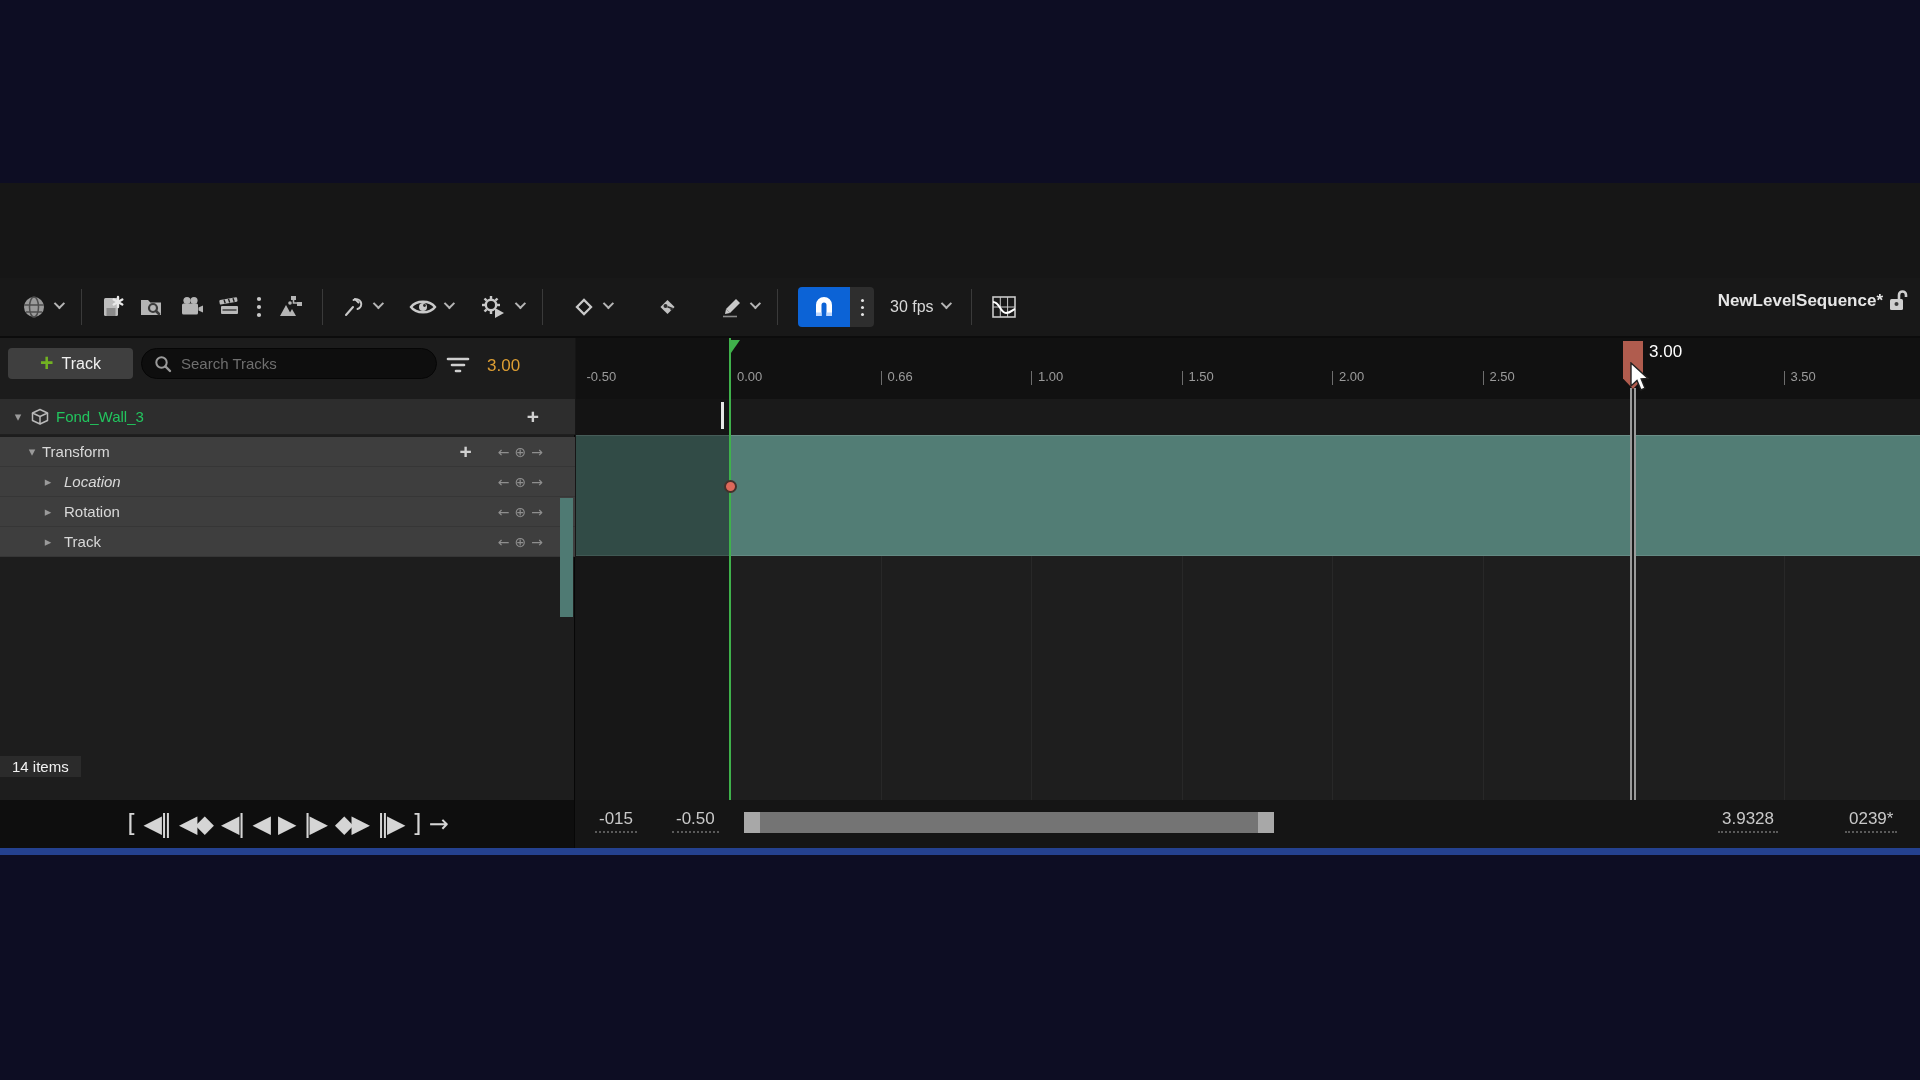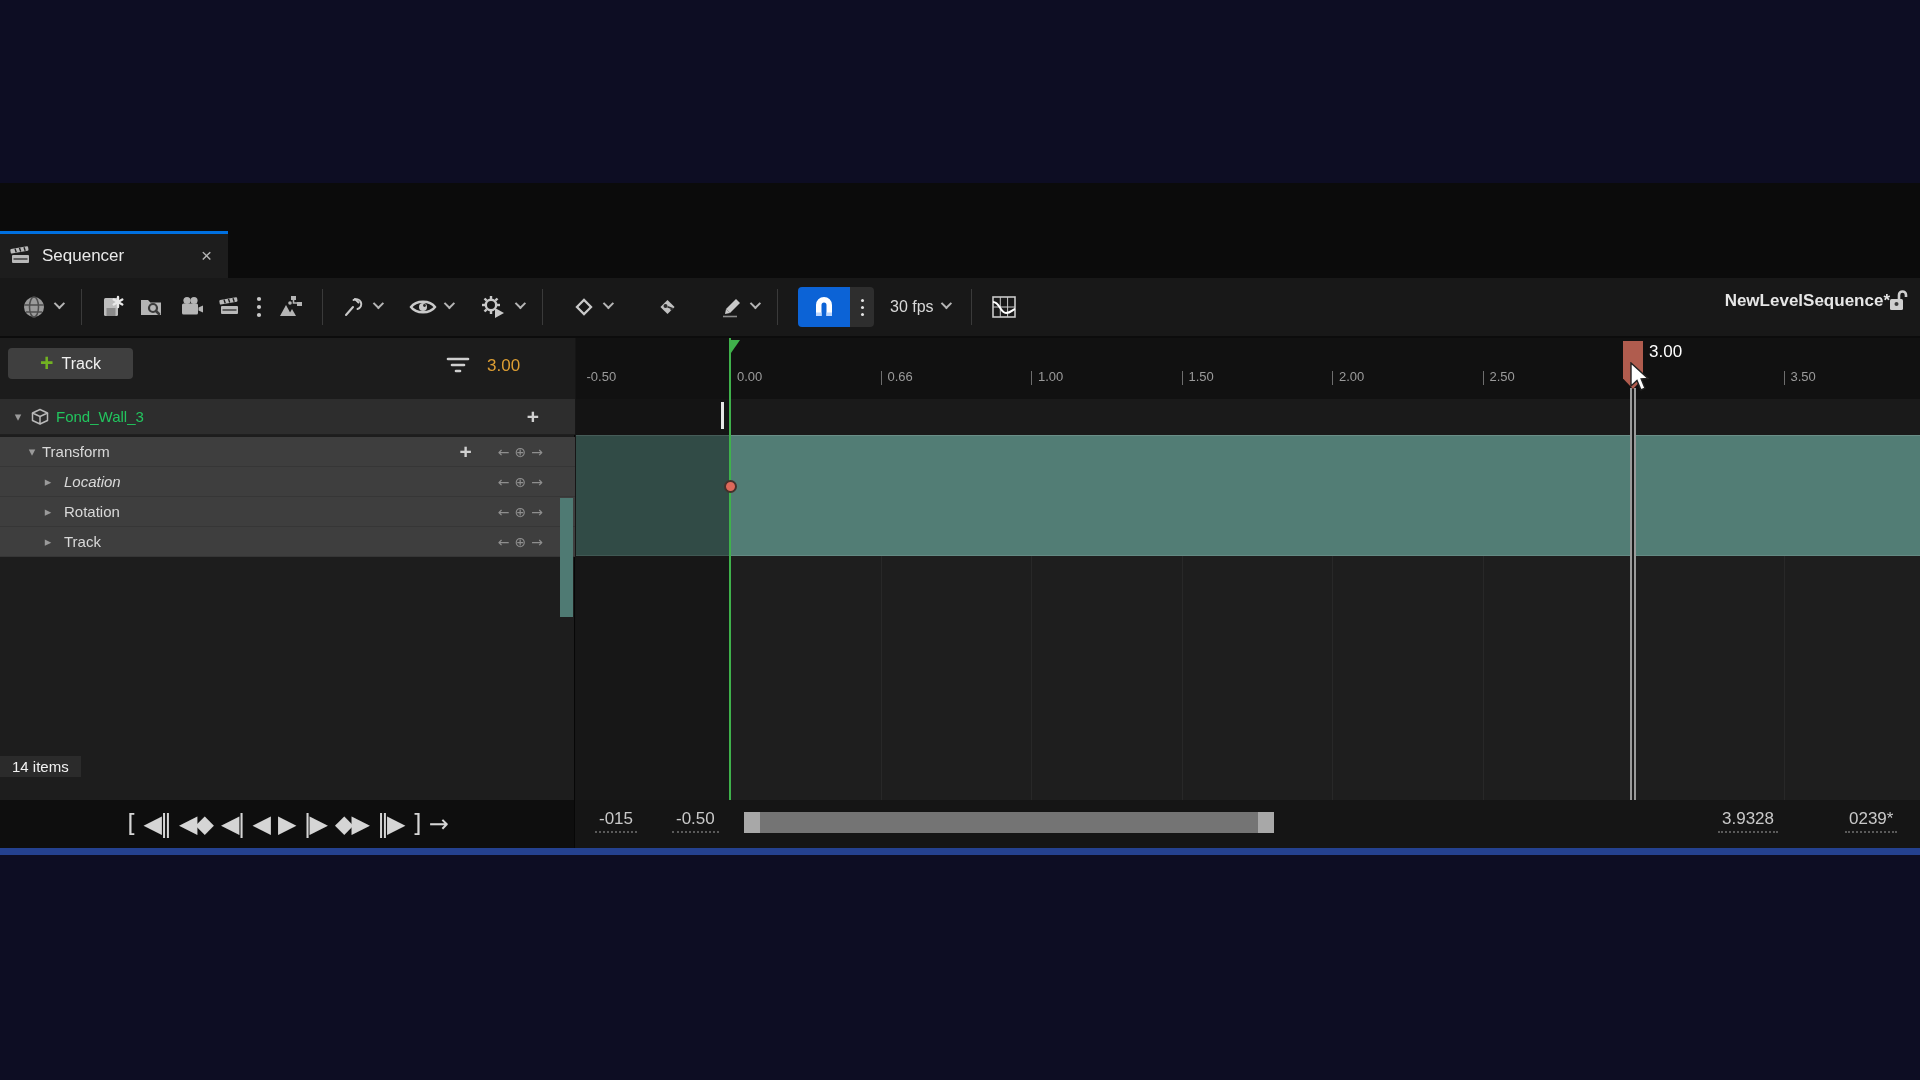--- a/index.html
+++ b/index.html
@@ -18,21 +18,21 @@
            border-bottom:2px solid #0c0c0c;display:flex;align-items:center;}
   .tbtn{display:flex;align-items:center;justify-content:center;height:44px;padding:0 7px;color:#c9c9c9;}
   .tsep{width:1px;height:36px;background:#3a3a3a;margin:0 12px;}
   .chev{width:8px;height:8px;border-right:2px solid #b5b5b5;border-bottom:2px solid #b5b5b5;
         transform:rotate(45deg) translateY(-2px);margin-left:7px;margin-top:-4px;}
   .magnet-group{display:flex;align-items:stretch;height:40px;border-radius:4px;overflow:hidden;}
   .magnet-btn{width:52px;background:#0c63d6;display:flex;align-items:center;justify-content:center;}
   .magnet-menu{width:24px;background:#2e2e2e;display:flex;flex-direction:column;align-items:center;justify-content:center;gap:4px;}
   .magnet-menu i{width:3px;height:3px;border-radius:50%;background:#e5e5e5;}
   .fps{color:#d8d8d8;font-size:16px;margin-left:16px;display:flex;align-items:center;}
-  .seq-title{position:absolute;right:30px;top:108px;color:#e6e6e6;font-size:17px;font-weight:bold;}
+  .seq-title{position:absolute;right:37px;top:108px;color:#e6e6e6;font-size:17px;font-weight:bold;}
   .lock{position:absolute;right:10px;top:105px;}
   
   .main{position:absolute;left:0;top:155px;width:1920px;height:462px;}
   .outliner{position:absolute;left:0;top:0;width:575px;height:462px;background:#1d1d1d;border-right:1px solid #070707;}
   .searchrow{position:absolute;left:0;top:0;width:575px;height:61px;background:#1c1c1c;}
   .track-btn{position:absolute;left:8px;top:10px;width:125px;height:31px;background:#3f3f3f;border-radius:4px;
              display:flex;align-items:center;justify-content:center;color:#f0f0f0;font-size:16px;}
   .track-plus{color:#72b222;font-size:23px;font-weight:bold;margin-right:8px;line-height:1;}
   .search-pill{position:absolute;left:141px;top:10px;width:296px;height:31px;background:#0e0e0e;border:1px solid #060606;
                border-radius:16px;display:flex;align-items:center;padding:0 12px;}
@@ -76,38 +76,20 @@
   .scrollbar .cap{position:absolute;top:0;width:16px;height:21px;background:#a8a8a8;}
   .blue-line{position:absolute;left:0;top:848px;width:1920px;height:7px;background:#24418f;}
   svg{display:block;}
 </style>
 </head>
 <body>
 
 <div class="stage">
   <div class="seq-window">
 
-    <div class="tabstrip">
-      <div class="tab">
-        <span>
-            <svg width="22" height="20" viewBox="0 0 22 20">
-              <rect x="2" y="9" width="17" height="8" rx="1" fill="#b9b9b9"></rect>
-              <rect x="1" y="3" width="18" height="4.5" rx="1" fill="#b9b9b9" transform="rotate(-10 2 8)"></rect>
-              <g stroke="#1d1d1d" stroke-width="1.4">
-                <line x1="5" y1="2.6" x2="6.2" y2="6.2"></line>
-                <line x1="9.5" y1="1.9" x2="10.7" y2="5.5"></line>
-                <line x1="14" y1="1.2" x2="15.2" y2="4.8"></line>
-              </g>
-              <line x1="3.5" y1="13" x2="17.5" y2="13" stroke="#1d1d1d" stroke-width="1.2"></line>
-            </svg>
-          </span>
-        <span class="tab-title">Sequencer</span>
-        <span class="tab-close">×</span>
-      </div>
-    </div>
 
     <div class="toolbar">
       <div class="tbtn" style="margin-left:14px">
         <span>
             <svg width="26" height="26" viewBox="0 0 26 26">
               <circle cx="13" cy="13" r="10" fill="#9a9a9a"></circle>
               <ellipse cx="13" cy="13" rx="4.5" ry="10" fill="none" stroke="#4e4e4e" stroke-width="1.5"></ellipse>
               <path d="M3.5 11 h19 M5 18 h16" stroke="#4e4e4e" stroke-width="1.5" fill="none"></path>
             </svg>
           </span>
@@ -289,20 +271,29 @@
             <circle cx="10.5" cy="16" r="2" fill="#3a3a3a"></circle>
           </svg></span></div>
 
     <div class="main">
 
       <div class="outliner">
         <div class="searchrow">
           <div class="track-btn">
             <span class="track-plus">+</span>
             <span>Track</span>
+          </div>
+          <div class="search-pill">
+            <span>
+                <svg width="18" height="18" viewBox="0 0 18 18">
+                  <circle cx="7.5" cy="7.5" r="5.2" fill="none" stroke="#9a9a9a" stroke-width="2"></circle>
+                  <line x1="11.5" y1="11.5" x2="16" y2="16" stroke="#9a9a9a" stroke-width="2.4" stroke-linecap="round"></line>
+                </svg>
+              </span>
+            <span class="search-ph">Search Tracks</span>
           </div>
           <div class="filter-ic"><span><svg width="24" height="18" viewBox="0 0 24 18">
                   <g stroke="#cfcfcf" stroke-width="2.6" stroke-linecap="round">
                     <line x1="2" y1="3" x2="22" y2="3"></line>
                     <line x1="6" y1="9" x2="18" y2="9"></line>
                     <line x1="10" y1="15" x2="14" y2="15"></line>
                   </g>
                 </svg></span></div>
           <div class="time-field">3.00</div>
         </div>

